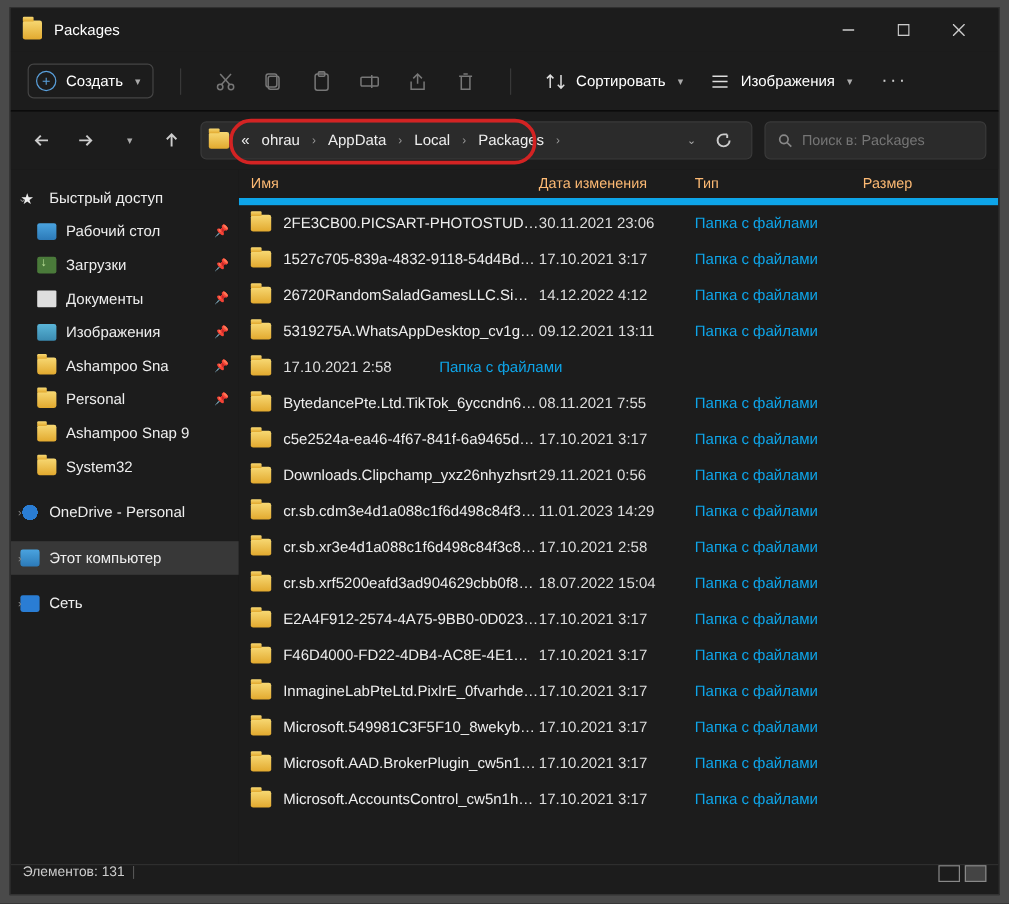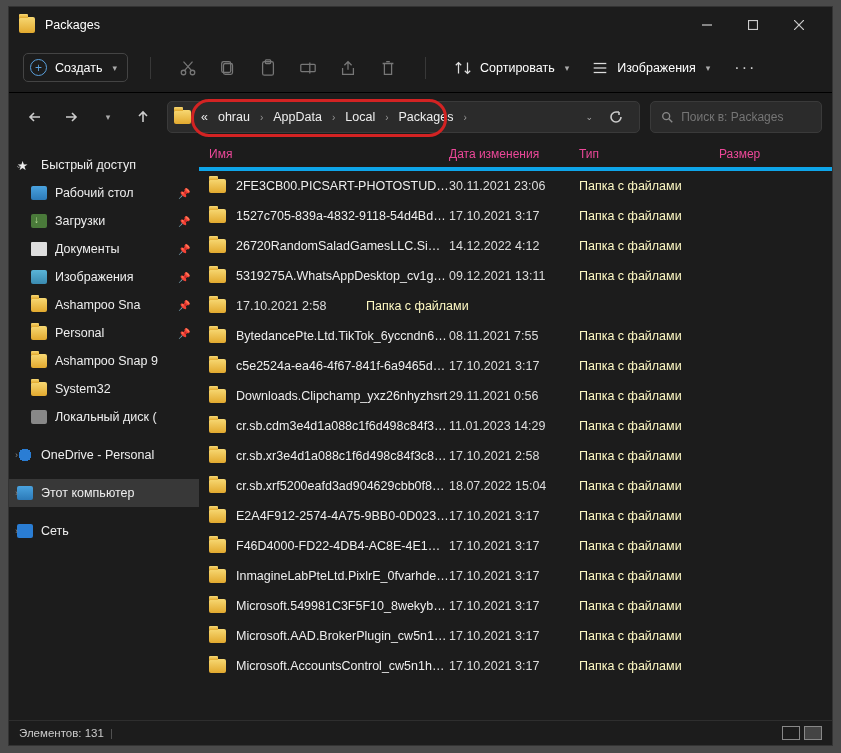--- a/index.html
+++ b/index.html
@@ -83,21 +83,21 @@
   }
   .addr-folder{width:17px;height:14px;background:linear-gradient(#f7d873,#e2a92e);border-radius:2px;margin-right:4px;position:relative}
   .addr-folder::before{content:"";position:absolute;top:-3px;left:0;width:9px;height:4px;background:linear-gradient(#f7d873,#e2a92e);border-radius:1px 1px 0 0}
   .crumb{color:#eee;font-size:12.5px;padding:0 4px}
   .crumb-sep{color:#999;font-size:10px;padding:0 4px}
   .addr-right{margin-left:auto;display:flex;gap:16px;align-items:center;padding-right:10px}
   .highlight{
     position:absolute;left:23px;top:-3px;width:256px;height:38px;
     border:3px solid #d32323;border-radius:18px;pointer-events:none;
   }
-  .search-box{width:172px;height:32px;background:#2b2b2b;border:1px solid #3a3a3a;border-radius:5px;margin-left:10px;display:flex;align-items:center;padding:0 10px;color:#888;gap:8px}
+  .search-box{width:185px;height:32px;background:#2b2b2b;border:1px solid #3a3a3a;border-radius:5px;margin-left:10px;display:flex;align-items:center;padding:0 10px;color:#888;gap:8px}
   .search-box input{background:transparent;border:none;outline:none;color:#ccc;font-size:12px;width:100%}
 
   .body{flex:1;display:flex;overflow:hidden}
   .sidebar{width:190px;background:#1c1c1c;padding:10px 0;overflow:hidden}
   .side-item{display:flex;align-items:center;height:28px;padding:0 8px 0 22px;gap:8px;font-size:12.5px;color:#eee;position:relative}
   .side-item.top{padding-left:8px}
   .side-item.selected{background:#383838}
   .side-item .exp{position:absolute;left:6px;font-size:9px;color:#888}
   .pin{margin-left:auto;color:#666;font-size:10px}
   .ico{width:16px;height:14px;display:inline-block;flex-shrink:0}
@@ -108,34 +108,34 @@
   .ico.download::after{content:"↓";color:#bde39a;font-size:10px;position:absolute;left:3px;top:0}
   .ico.doc{background:#dedede;border-radius:1px}
   .ico.pic{background:linear-gradient(#5ab5d8,#3a8ab0);border-radius:2px}
   .ico.disk{background:#888;border-radius:2px}
   .ico.cloud{background:radial-gradient(circle,#2a7dd4 60%,transparent 61%);border-radius:50%}
   .ico.pc{background:linear-gradient(#4aa3df,#2c7ab8);border-radius:2px}
   .ico.net{background:#2a7dd4;border-radius:2px}
   .side-gap{height:10px}
 
   .main{flex:1;background:#1c1c1c;display:flex;flex-direction:column;overflow:hidden}
-  .cols{display:flex;height:30px;align-items:center;border-bottom:4px solid #0ea5e9;font-size:12px;color:#ec4899;padding-left:10px}
+  .cols{display:flex;height:30px;align-items:center;border-bottom:6px solid #0ea5e9;font-size:12px;color:#fdba74;padding-left:10px}
   .col-name{width:240px}
   .col-date{width:130px}
   .col-type{width:140px}
   .col-size{flex:1}
   .rows{flex:1;overflow:hidden}
   .row{display:flex;align-items:center;height:30px;padding-left:10px;font-size:12.5px;color:#eee}
   .row .ficon{width:17px;height:14px;background:linear-gradient(#f7d873,#e2a92e);border-radius:2px;margin-right:10px;position:relative;flex-shrink:0}
   .row .ficon::before{content:"";position:absolute;top:-3px;left:0;width:9px;height:4px;background:linear-gradient(#f7d873,#e2a92e);border-radius:1px 1px 0 0}
   .row .rname{width:213px;white-space:nowrap;overflow:hidden;text-overflow:ellipsis}
   .row .rdate{width:130px;color:#ddd}
-  .row .rtype{width:150px;color:#fef9c3}
-
-  .status{height:25px;display:flex;align-items:center;padding:0 10px;font-size:11.5px;color:#ccc;border-top:1px solid #2e2e2e;background:#1c1c1c}
+  .row .rtype{width:150px;color:#0ea5e9}
+
+  .status{height:25px;display:flex;align-items:flex-start;padding:0 10px;font-size:11.5px;color:#ccc;border-top:1px solid #2e2e2e;background:#1c1c1c}
   .status .spacer{flex:1}
   .view-icons{display:flex;gap:4px}
   .view-ic{width:18px;height:14px;border:1px solid #888}
   .view-ic.active{background:#444}
 </style>
 </head>
 <body>
 
 <div class="window">
 
@@ -317,24 +317,20 @@
             <span class="pin">📌</span>
           </div>
           <div class="side-item">
             <span class="ico folder"></span>
             <span>Ashampoo Snap 9</span>
           </div>
           <div class="side-item">
             <span class="ico folder"></span>
             <span>System32</span>
           </div>
-          <div class="side-item">
-            <span class="ico disk"></span>
-            <span>Локальный диск (</span>
-          </div>
         </div>
       <div class="side-gap"></div>
       <div class="side-item top">
         <span class="exp">›</span>
         <span class="ico cloud"></span>
         <span>OneDrive - Personal</span>
       </div>
       <div class="side-gap"></div>
       <div class="side-item top selected">
         <span class="exp">›</span>

